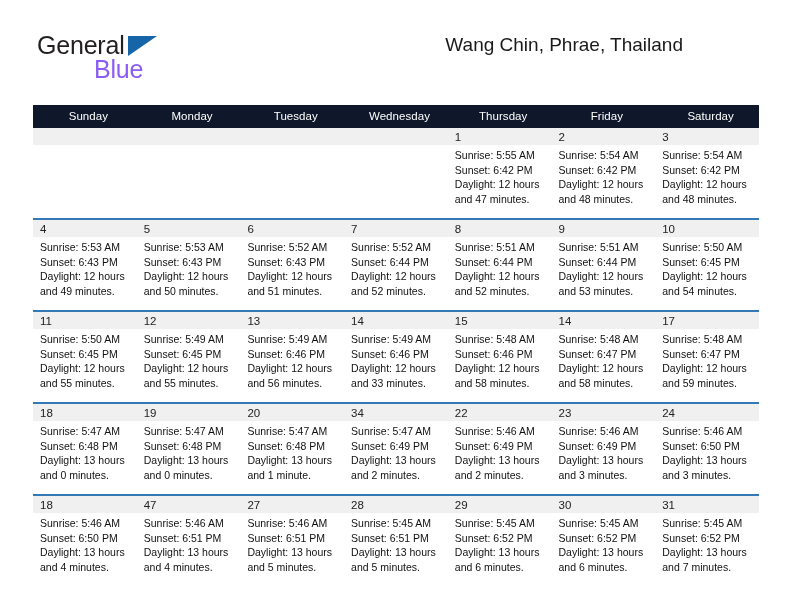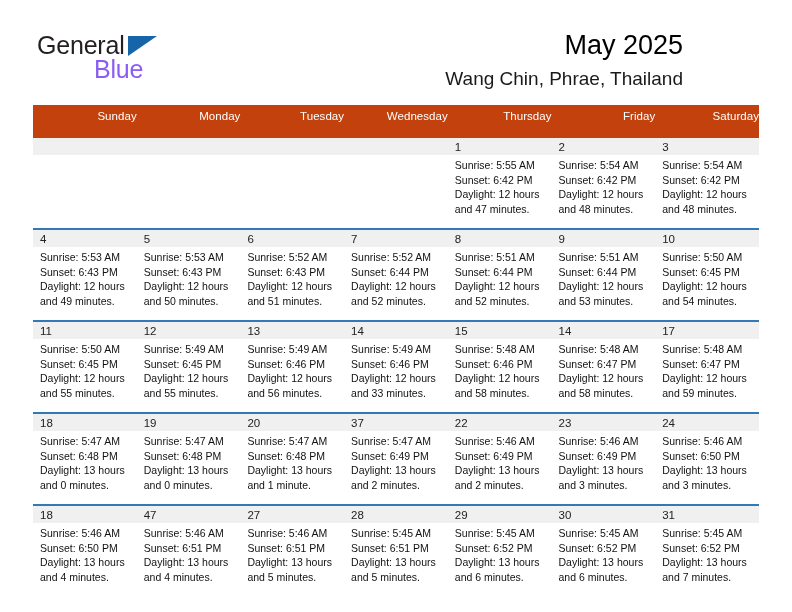--- a/index.html
+++ b/index.html
@@ -88,26 +88,26 @@
     position: absolute;
     left: 33px;
     top: 105px;
     width: 726px;
     border-collapse: collapse;
     table-layout: fixed;
   }
   .calendar col { width: 103.71px; }
 
   thead th {
-    background: #c2410c;
+    background: #0f172a;
     color: #ffffff;
     font-size: 11.5px;
     font-weight: normal;
-    text-align: right;
-    padding: 5px 0 16px 7px;
+    text-align: center;
+    padding: 5px 0 6px 7px;
     height: 22px;
     border: none;
     letter-spacing: 0.05px;
   }
 
   tbody tr.week-row td {
     vertical-align: top;
     padding: 0;
     border-top: 2px solid #3479b5;
     border-bottom: none;
@@ -149,21 +149,20 @@
 
   <div class="topbar">
 
     <div class="logo">
       <span class="logo-general">General</span>
       <span class="logo-tri"></span>
       <span class="logo-blue">Blue</span>
     </div>
 
     <div class="title-block">
-      <h1 class="cal-title">May 2025</h1>
       <div class="cal-subtitle">Wang Chin, Phrae, Thailand</div>
     </div>
 
   </div>
 
   <table class="calendar">
     <colgroup>
       <col>
         <col>
         <col>
@@ -450,21 +449,21 @@
               <div class="cell-lines">
                 <div>Sunrise: 5:47 AM</div>
                 <div>Sunset: 6:48 PM</div>
                 <div>Daylight: 13 hours</div>
                 <div>and 1 minute.</div>
               </div>
             </div>
           </td>
           <td>
             <div class="cell">
-              <div class="daynum-band">37</div>
+              <div class="daynum-band">34</div>
               <div class="cell-lines">
                 <div>Sunrise: 5:47 AM</div>
                 <div>Sunset: 6:49 PM</div>
                 <div>Daylight: 13 hours</div>
                 <div>and 2 minutes.</div>
               </div>
             </div>
           </td>
           <td>
             <div class="cell">

